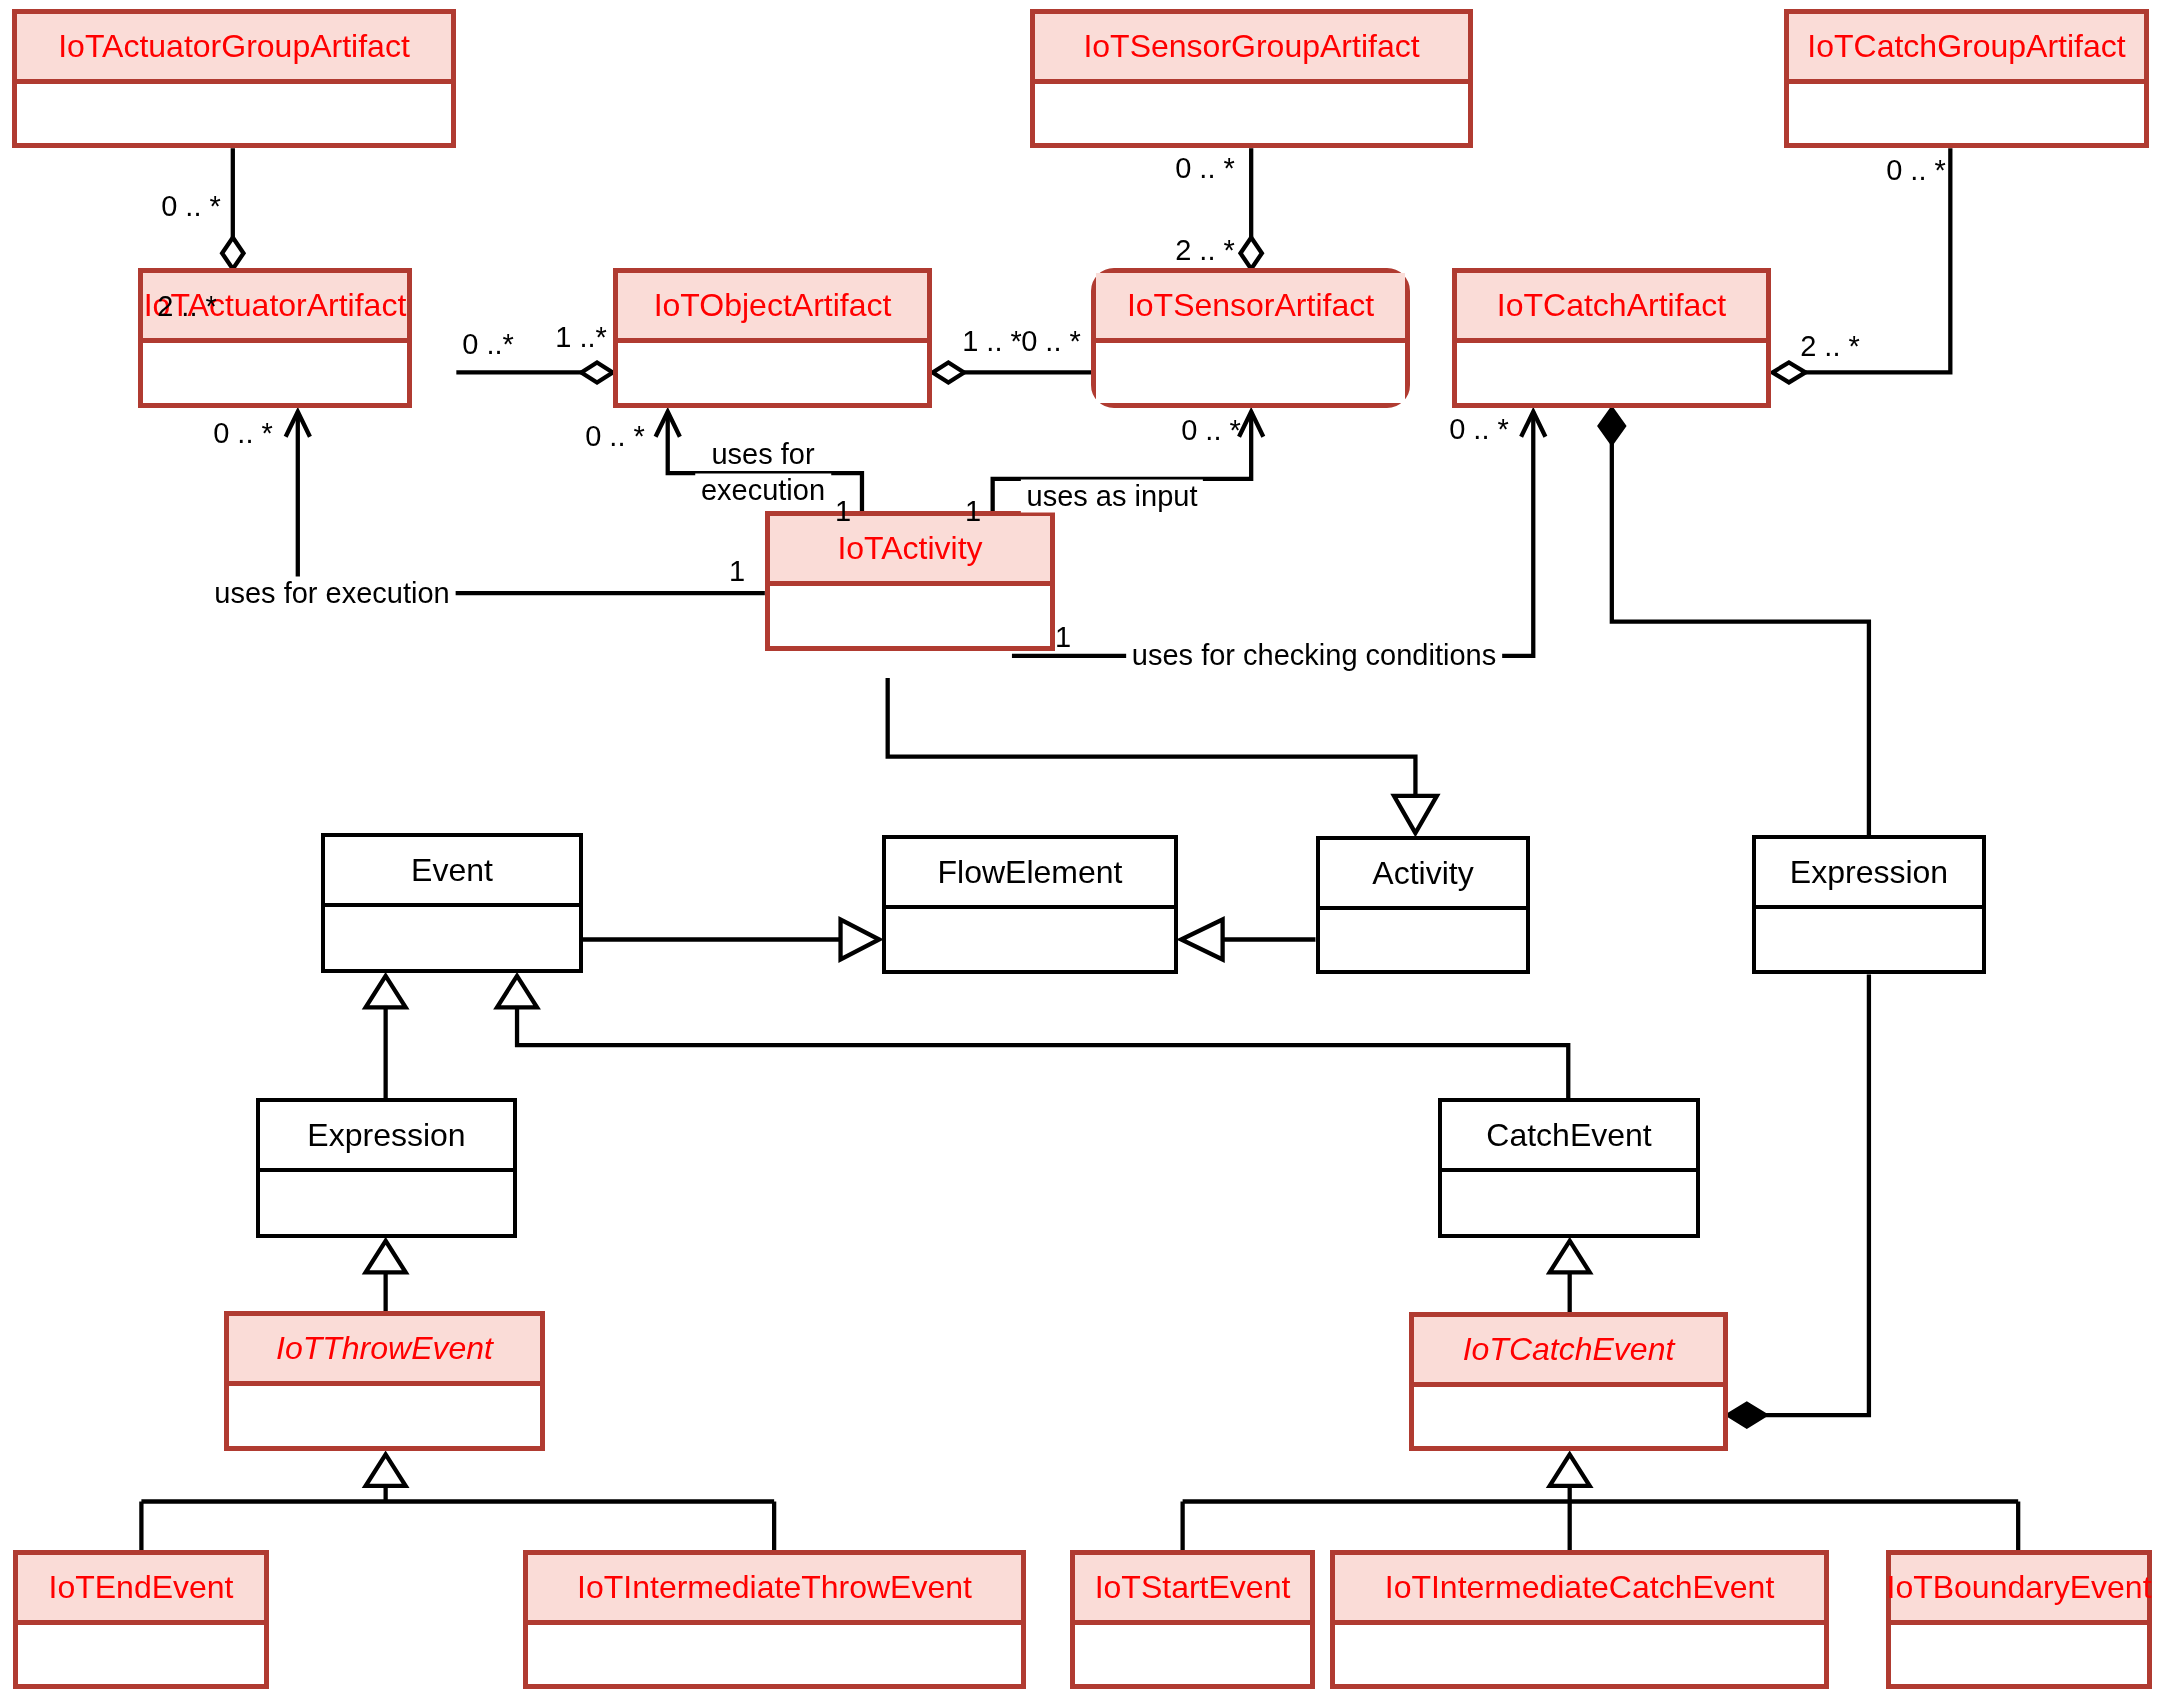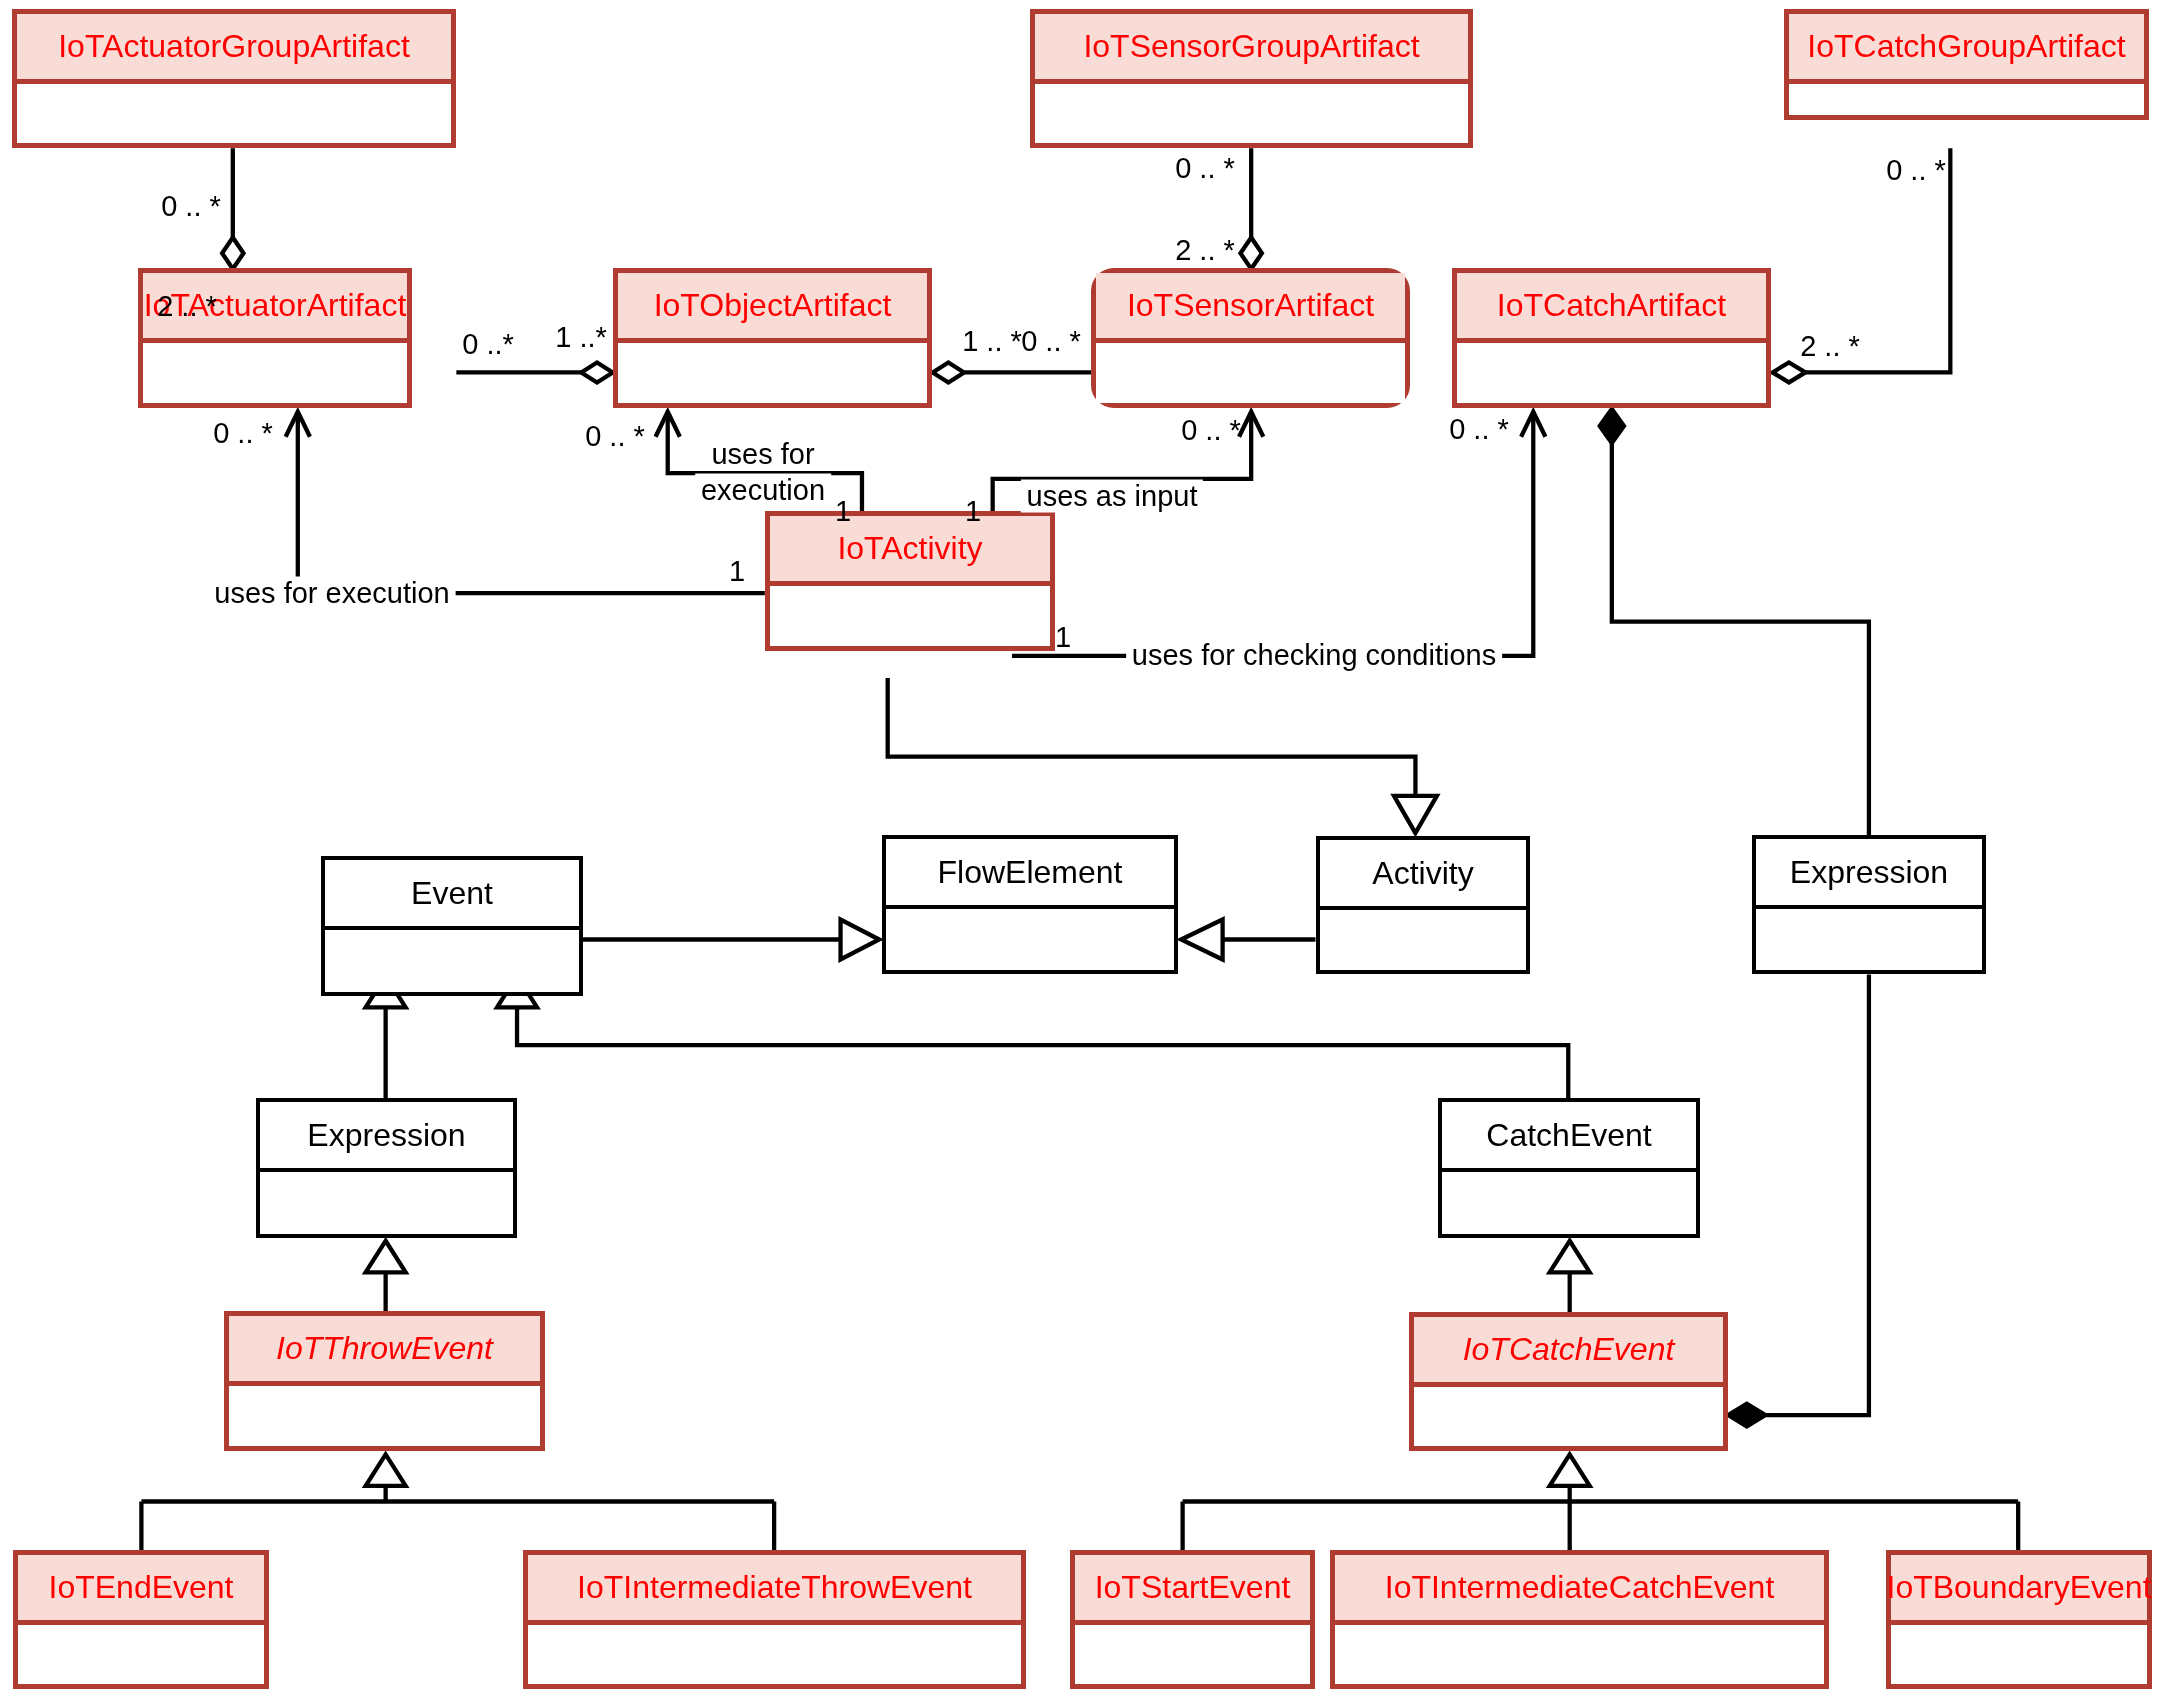--- a/index.html
+++ b/index.html
@@ -138,21 +138,21 @@
   </svg>
 
   <div class="cls iot" style="left:12px;top:8.6px;width:444px;height:139px;">
     <div class="hdr">IoTActuatorGroupArtifact</div>
       <div class="body"></div>
   </div>
   <div class="cls iot" style="left:1030px;top:8.6px;width:443px;height:139px;">
     <div class="hdr">IoTSensorGroupArtifact</div>
       <div class="body"></div>
   </div>
-  <div class="cls iot" style="left:1784px;top:8.6px;width:365px;height:111px;">
+  <div class="cls iot" style="left:1784px;top:8.6px;width:365px;height:139px;">
     <div class="hdr">IoTCatchGroupArtifact</div>
       <div class="body"></div>
   </div>
   <div class="cls iot" style="left:138px;top:268px;width:274px;height:140px;">
     <div class="hdr">IoTActuatorArtifact</div>
       <div class="body"></div>
   </div>
   <div class="cls iot" style="left:613px;top:268px;width:319px;height:140px;">
     <div class="hdr">IoTObjectArtifact</div>
       <div class="body"></div>
@@ -163,21 +163,21 @@
   </div>
   <div class="cls iot" style="left:1452px;top:268px;width:319px;height:140px;">
     <div class="hdr">IoTCatchArtifact</div>
       <div class="body"></div>
   </div>
   <div class="cls iot" style="left:765px;top:511px;width:290px;height:140px;">
     <div class="hdr">IoTActivity</div>
       <div class="body"></div>
   </div>
 
-  <div class="cls bpmn" style="left:321px;top:833px;width:262px;height:140px;margin-top:23px;">
+  <div class="cls bpmn" style="left:321px;top:833px;width:262px;height:140px;">
     <div class="hdr">Event</div>
       <div class="body"></div>
   </div>
   <div class="cls bpmn" style="left:882px;top:835px;width:296px;height:139px;">
     <div class="hdr">FlowElement</div>
       <div class="body"></div>
   </div>
   <div class="cls bpmn" style="left:1316px;top:836px;width:214px;height:138px;gap:30px;">
     <div class="hdr">Activity</div>
       <div class="body"></div>

